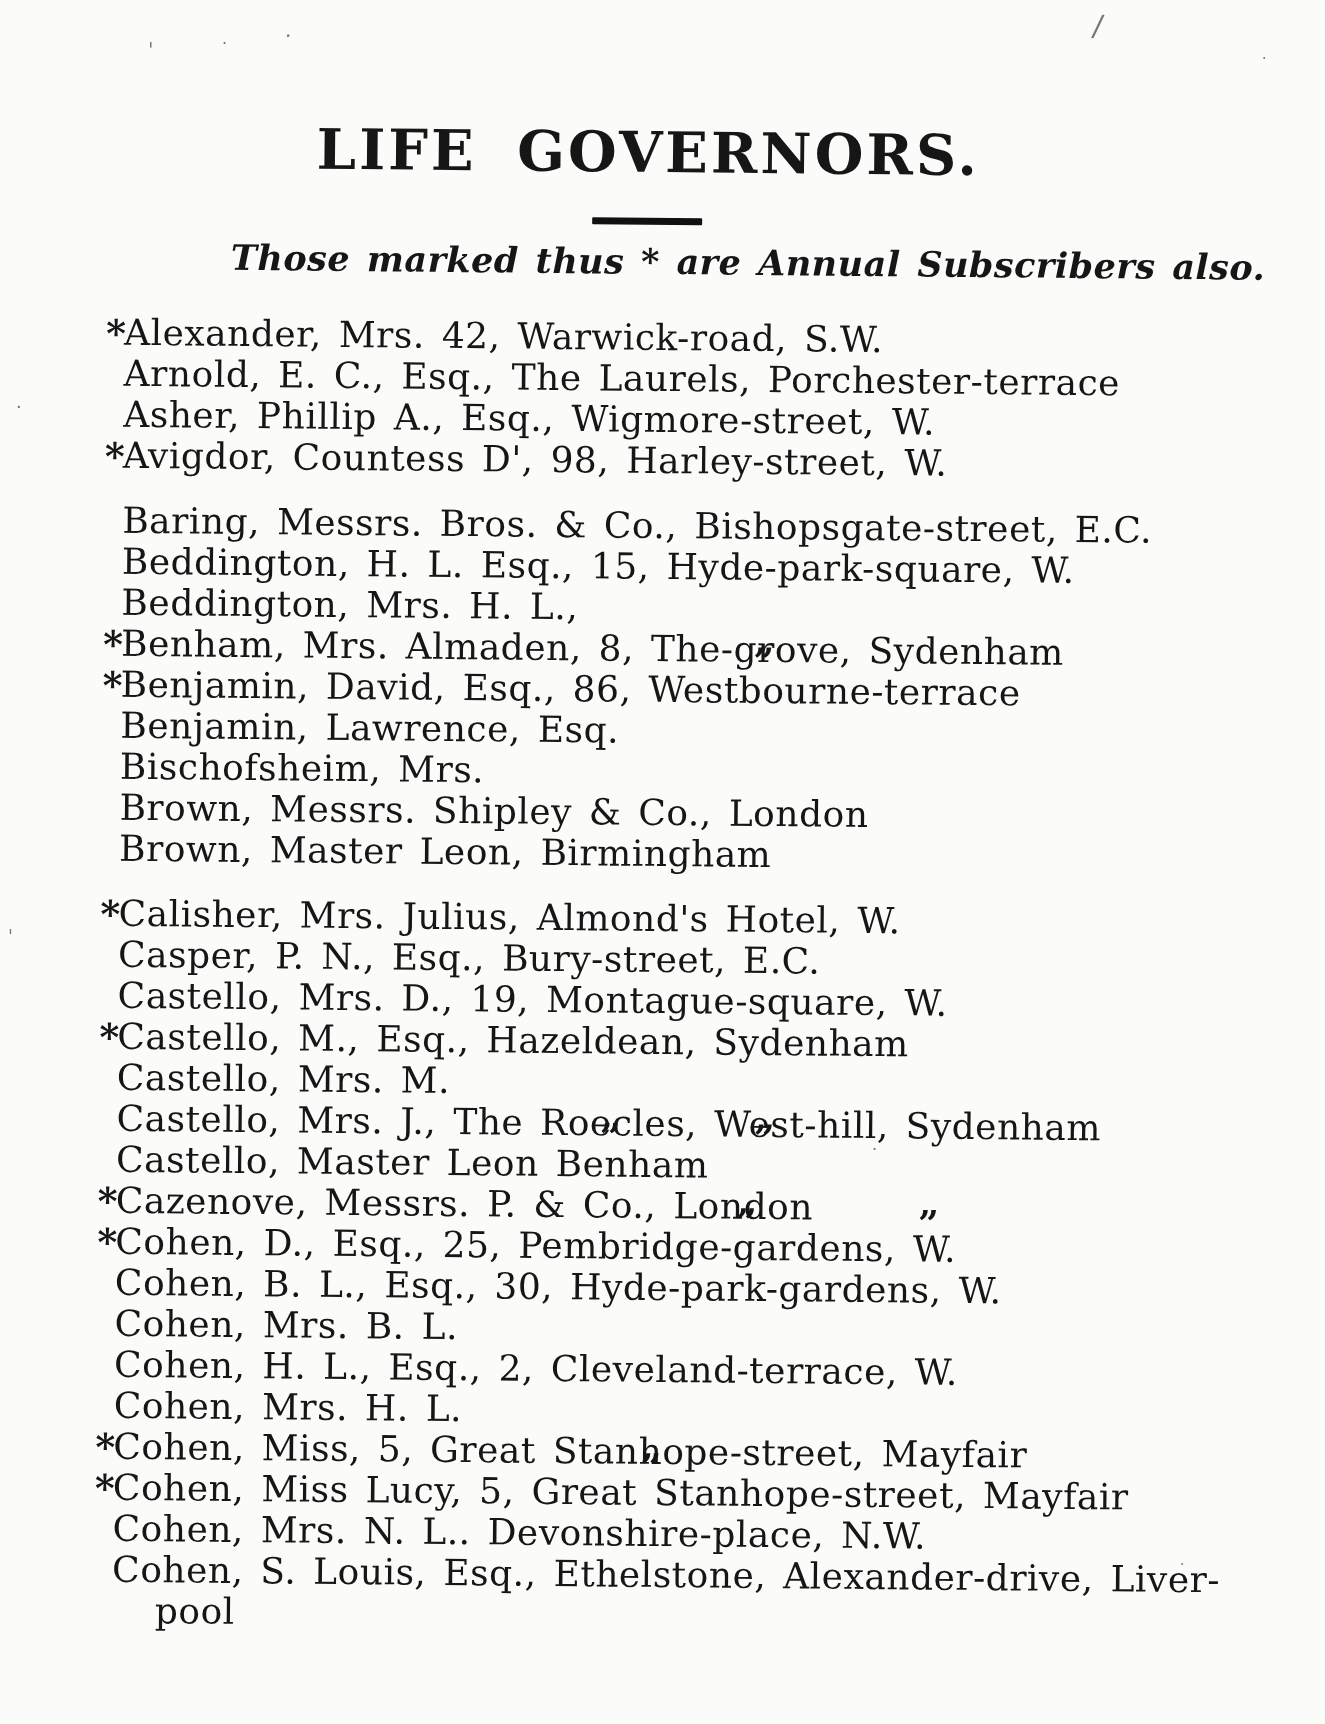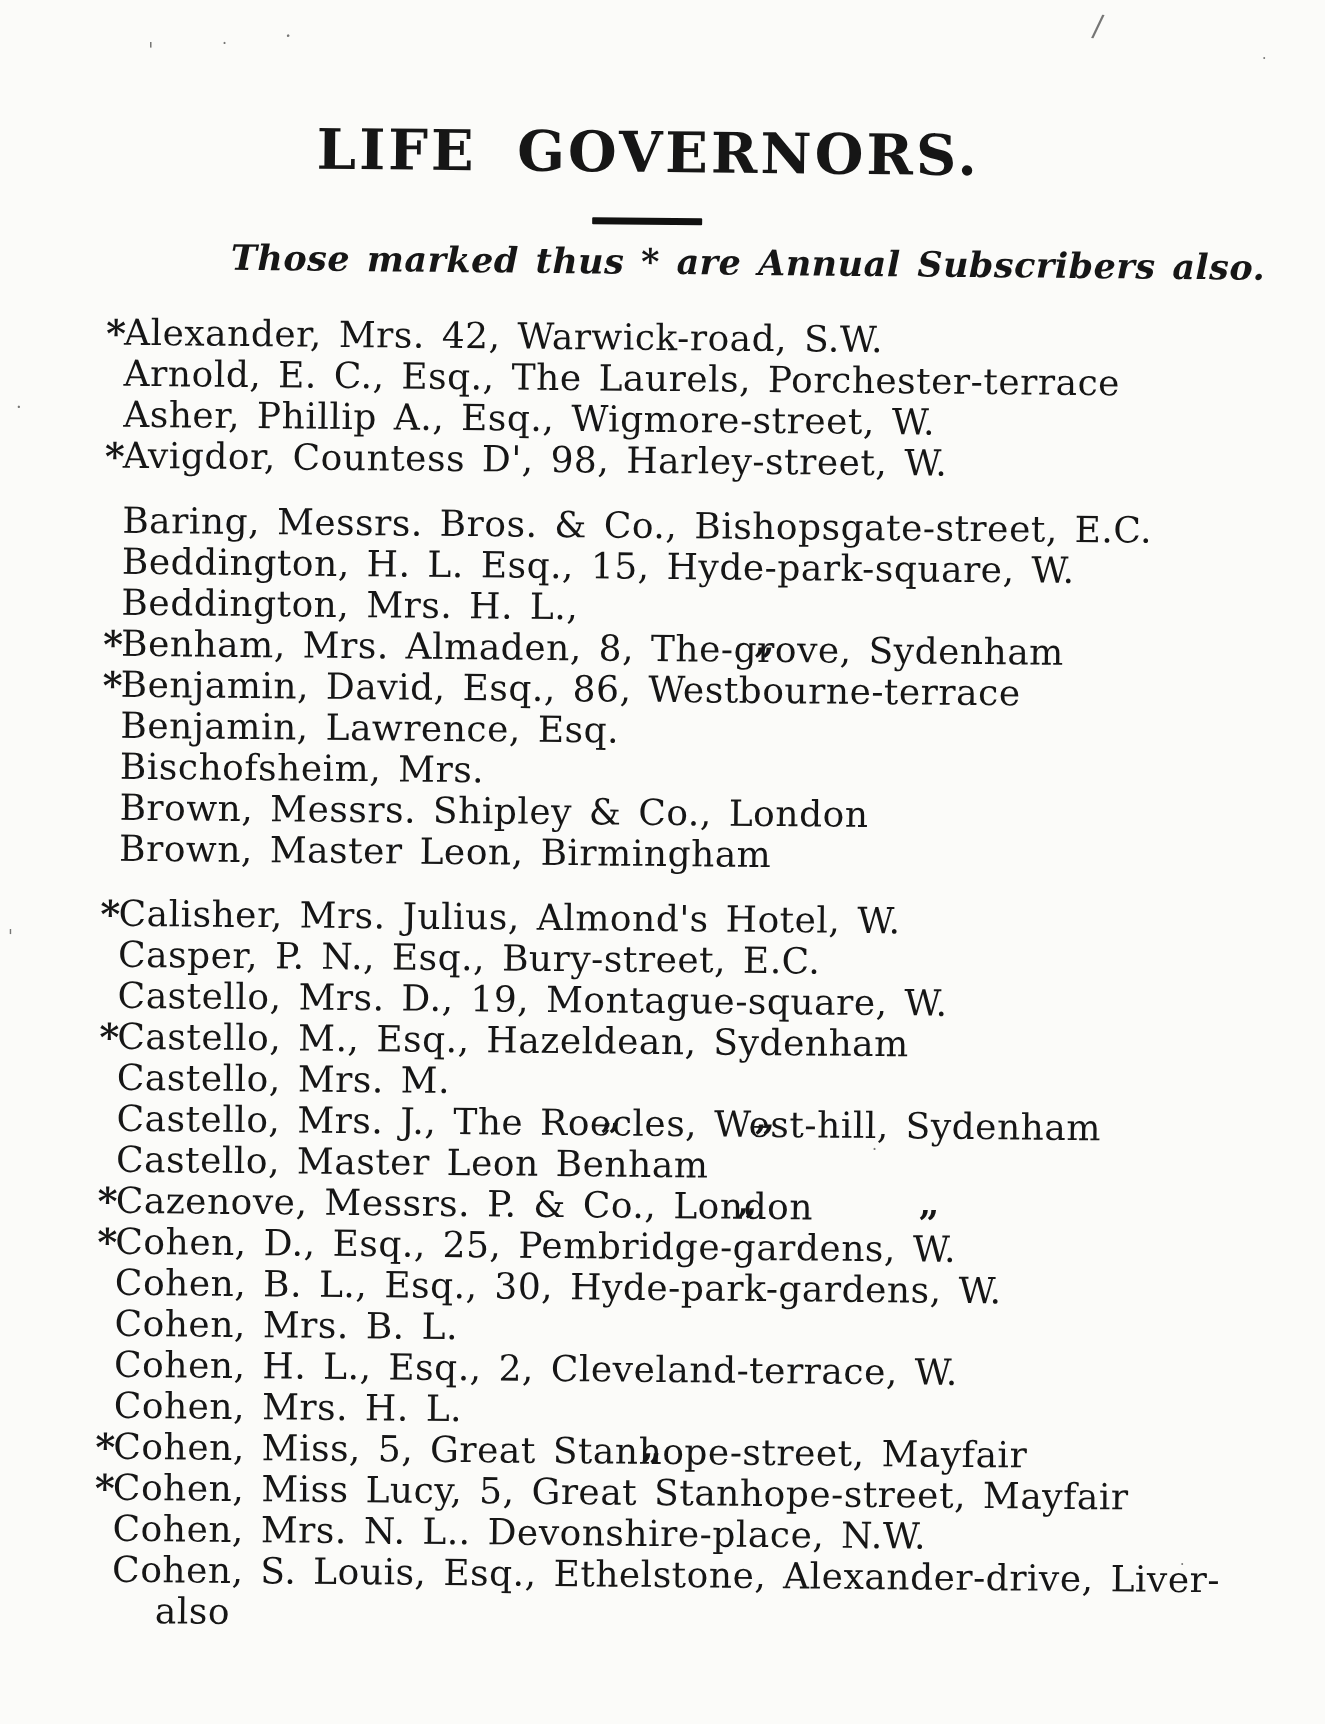--- a/index.html
+++ b/index.html
@@ -114,21 +114,21 @@
         <div class="line"><span class="star">*</span><span>Cazenove, Messrs. P. &amp; Co., London</span></div>
         <div class="line"><span class="star">*</span><span>Cohen, D., Esq., 25, Pembridge-gardens, W.</span></div>
         <div class="line"><span>Cohen, B. L., Esq., 30, Hyde-park-gardens, W.</span></div>
         <div class="line"><span>Cohen, Mrs. B. L.</span></div>
         <div class="line"><span>Cohen, H. L., Esq., 2, Cleveland-terrace, W.</span></div>
         <div class="line"><span>Cohen, Mrs. H. L.</span><span class="ditto" style="left: 528px; top: 38px;">„</span></div>
         <div class="line"><span class="star">*</span><span>Cohen, Miss, 5, Great Stanhope-street, Mayfair</span></div>
         <div class="line"><span class="star">*</span><span>Cohen, Miss Lucy, 5, Great Stanhope-street, Mayfair</span></div>
         <div class="line"><span>Cohen, Mrs. N. L.. Devonshire-place, N.W.</span></div>
         <div class="line"><span>Cohen, S. Louis, Esq., Ethelstone, Alexander-drive, Liver-</span></div>
-        <div class="line cont"><span>also</span></div>
+        <div class="line cont"><span>pool</span></div>
       </div>
   </div>
   <div id="speck-layer">
       <span class="speck" style="left: 1093px; top: 8px; font-size: 30px; transform: rotate(8deg);">/</span>
       <span class="speck" style="left: 148px; top: 38px; font-size: 20px;">'</span>
       <span class="speck" style="left: 222px; top: 34px; font-size: 16px;">·</span>
       <span class="speck" style="left: 285px; top: 24px; font-size: 20px;">·</span>
       <span class="speck" style="left: 1262px; top: 50px; font-size: 14px;">·</span>
       <span class="speck" style="left: 16px; top: 396px; font-size: 18px;">·</span>
       <span class="speck" style="left: 8px; top: 926px; font-size: 18px;">'</span>

